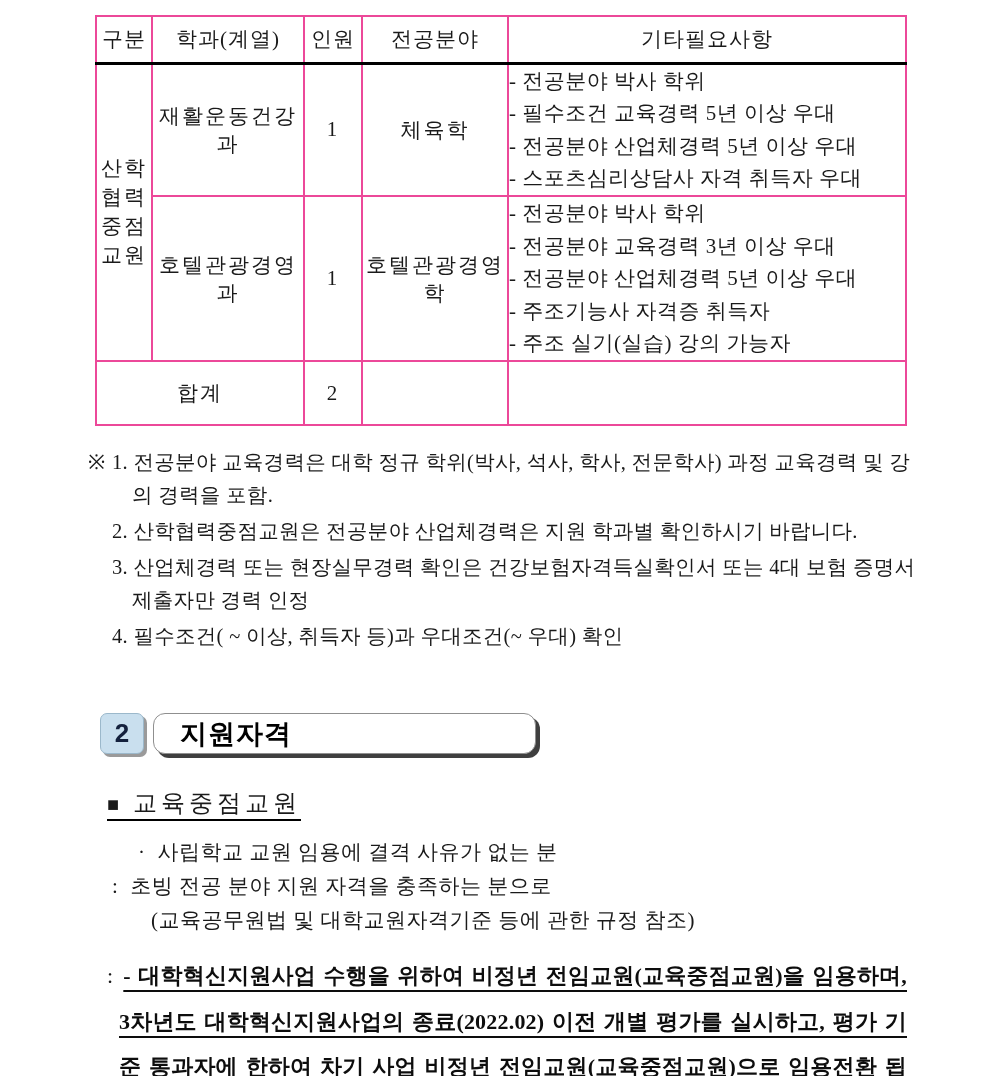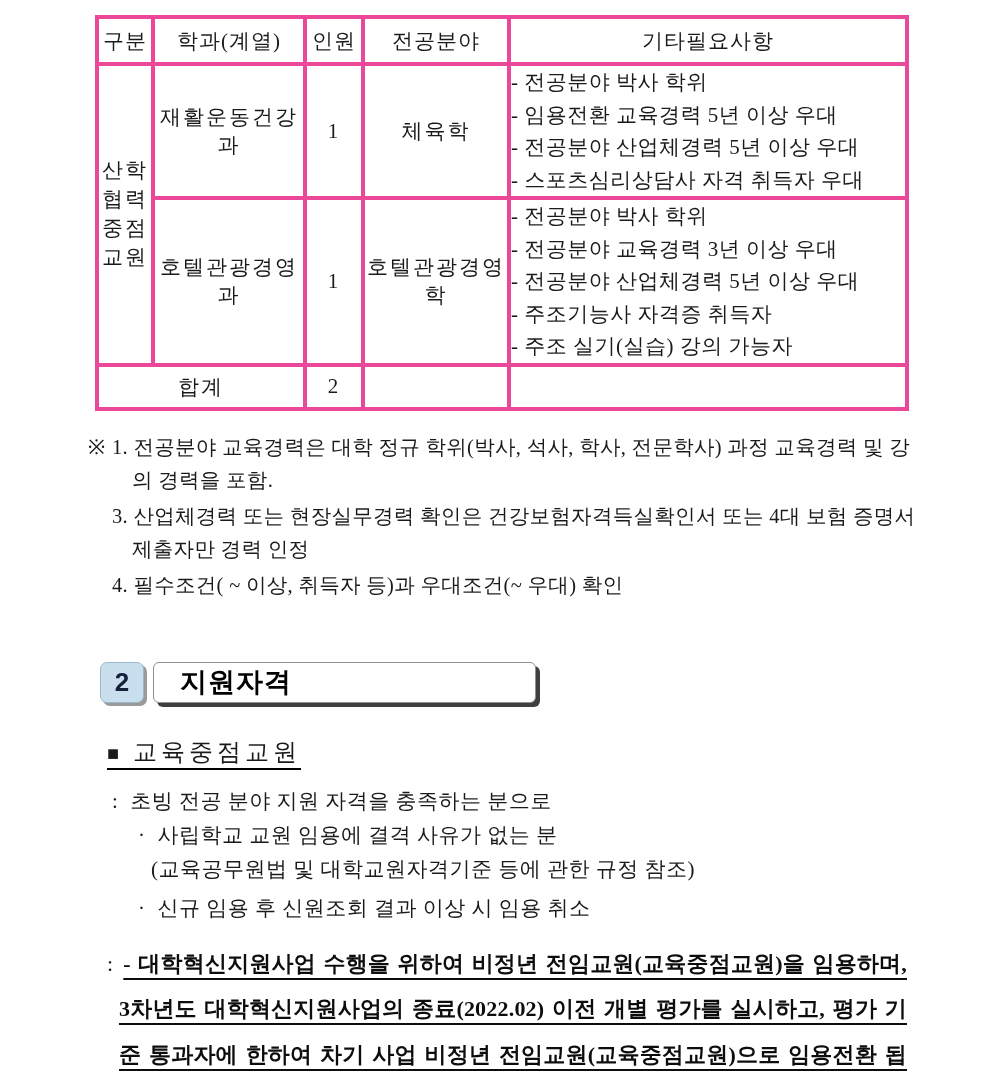--- a/index.html
+++ b/index.html
@@ -14,21 +14,21 @@
 
   
   table.recruit {
     border-collapse: collapse;
     table-layout: fixed;
     width: 810px;
     margin: 15px 0 0 95px;
     border: 2px solid #000;
   }
   table.recruit th, table.recruit td {
-    border: 4px solid #ec4899;
+    border: 2px solid #ec4899;
     font-size: 21px;
     font-weight: normal;
     vertical-align: middle;
     padding: 0;
   }
   table.recruit thead th {
     height: 47px;
     border-bottom: 3px solid #000;
     text-align: center;
     letter-spacing: 1px;
@@ -41,21 +41,21 @@
     margin: 0 auto;
     line-height: 29px;
     letter-spacing: 2px;
     word-break: break-all;
     text-align: center;
   }
   td.cell-reqs { padding: 5px 4px 5px 9px; border-radius: 9px; }
   .req-line { line-height: 32.5px; letter-spacing: 0.5px; white-space: nowrap; }
   tr.row-1 { height: 133px; }
   tr.row-2 { height: 165px; }
-  tr.row-total { height: 44px; }
+  tr.row-total { height: 64px; }
 
   
   .notes {
     position: relative;
     margin: 20px 0 0 88px;
     width: 828px;
     font-size: 20.5px;
     line-height: 33px;
     letter-spacing: 0.3px;
   }
@@ -79,21 +79,21 @@
     box-shadow: 3px 3px 0 #9a9a9a;
     display: flex; align-items: center; justify-content: center;
     font-family: "Liberation Sans", sans-serif;
     font-weight: bold; font-size: 26px; color: #14213d;
   }
   .section-titlebox {
     margin-left: 9px;
     width: 383px; height: 41px;
     background: #ffffff;
     border: 1px solid #8f8f8f;
-    border-radius: 6px;
+    border-radius: 12px;
     box-shadow: 4px 4px 0 #3f3f3f;
     display: flex; align-items: center;
     padding-left: 26px;
     font-family: "Liberation Sans", sans-serif;
     font-weight: bold; font-size: 27px; color: #000;
     letter-spacing: 1px;
   }
 
   
   .qual-heading {
@@ -157,21 +157,21 @@
   <tbody>
     <tr class="row-1">
       <td class="cell-group" rowspan="2">
         <span class="group-label">산학협력중점교원</span>
       </td>
       <td class="cell-center">재활운동건강과</td>
       <td class="cell-center">1</td>
       <td class="cell-center">체육학</td>
       <td class="cell-reqs">
         <div class="req-line">- 전공분야 박사 학위</div>
-        <div class="req-line">- 임용전환 교육경력 5년 이상 우대</div>
+        <div class="req-line">- 필수조건 교육경력 5년 이상 우대</div>
         <div class="req-line">- 전공분야 산업체경력 5년 이상 우대</div>
         <div class="req-line">- 스포츠심리상담사 자격 취득자 우대</div>
       </td>
     </tr>
     <tr class="row-2">
       <td class="cell-center">호텔관광경영과</td>
       <td class="cell-center">1</td>
       <td class="cell-center">호텔관광경영학</td>
       <td class="cell-reqs">
         <div class="req-line">- 전공분야 박사 학위</div>
@@ -187,48 +187,46 @@
       <td></td>
       <td></td>
     </tr>
   </tbody>
 </table>
 
 <div class="notes">
   <span class="notes-marker">※</span>
   <div class="note-items">
     <div class="note-item gap">1. 전공분야 교육경력은 대학 정규 학위(박사, 석사, 학사, 전문학사) 과정 교육경력 및 강의 경력을 포함.</div>
+    <div class="note-item gap">2. 산학협력중점교원은 전공분야 산업체경력은 지원 학과별 확인하시기 바랍니다.</div>
     <div class="note-item gap">3. 산업체경력 또는 현장실무경력 확인은 건강보험자격득실확인서 또는 4대 보험 증명서 제출자만 경력 인정</div>
     <div class="note-item">4. 필수조건( ~ 이상, 취득자 등)과 우대조건(~ 우대) 확인</div>
   </div>
 </div>
 
 <div class="section-header">
   <div class="section-badge">2</div>
   <div class="section-titlebox">지원자격</div>
 </div>
 
 <div class="qual-heading">
   <span class="hx">
     <span class="sq">■</span><span>교육중점교원</span>
   </span>
 </div>
 
 <div class="qual-lines">
+  <div class="qline q-dot">
+    <span class="prefix">·</span><span>사립학교 교원 임용에 결격 사유가 없는 분</span>
+  </div>
   <div class="qline q-colon">
     <span class="prefix">:</span><span>초빙 전공 분야 지원 자격을 충족하는 분으로</span>
   </div>
-  <div class="qline q-dot">
-    <span class="prefix">·</span><span>사립학교 교원 임용에 결격 사유가 없는 분</span>
-  </div>
   <div class="qline q-paren">
     <span>(교육공무원법 및 대학교원자격기준 등에 관한 규정 참조)</span>
-  </div>
-  <div class="qline q-dot">
-    <span class="prefix">·</span><span>신규 임용 후 신원조회 결과 이상 시 임용 취소</span>
   </div>
 </div>
 
 <div class="emph-block">
   <div class="emph">
     <span class="prefix">:</span><span class="etext">- 대학혁신지원사업 수행을 위하여 비정년 전임교원(교육중점교원)을 임용하며, 3차년도 대학혁신지원사업의 종료(2022.02) 이전 개별 평가를 실시하고, 평가 기준 통과자에 한하여 차기 사업 비정년 전임교원(교육중점교원)으로 임용전환 됩니다.</span>
   </div>
 
 </div>
 

